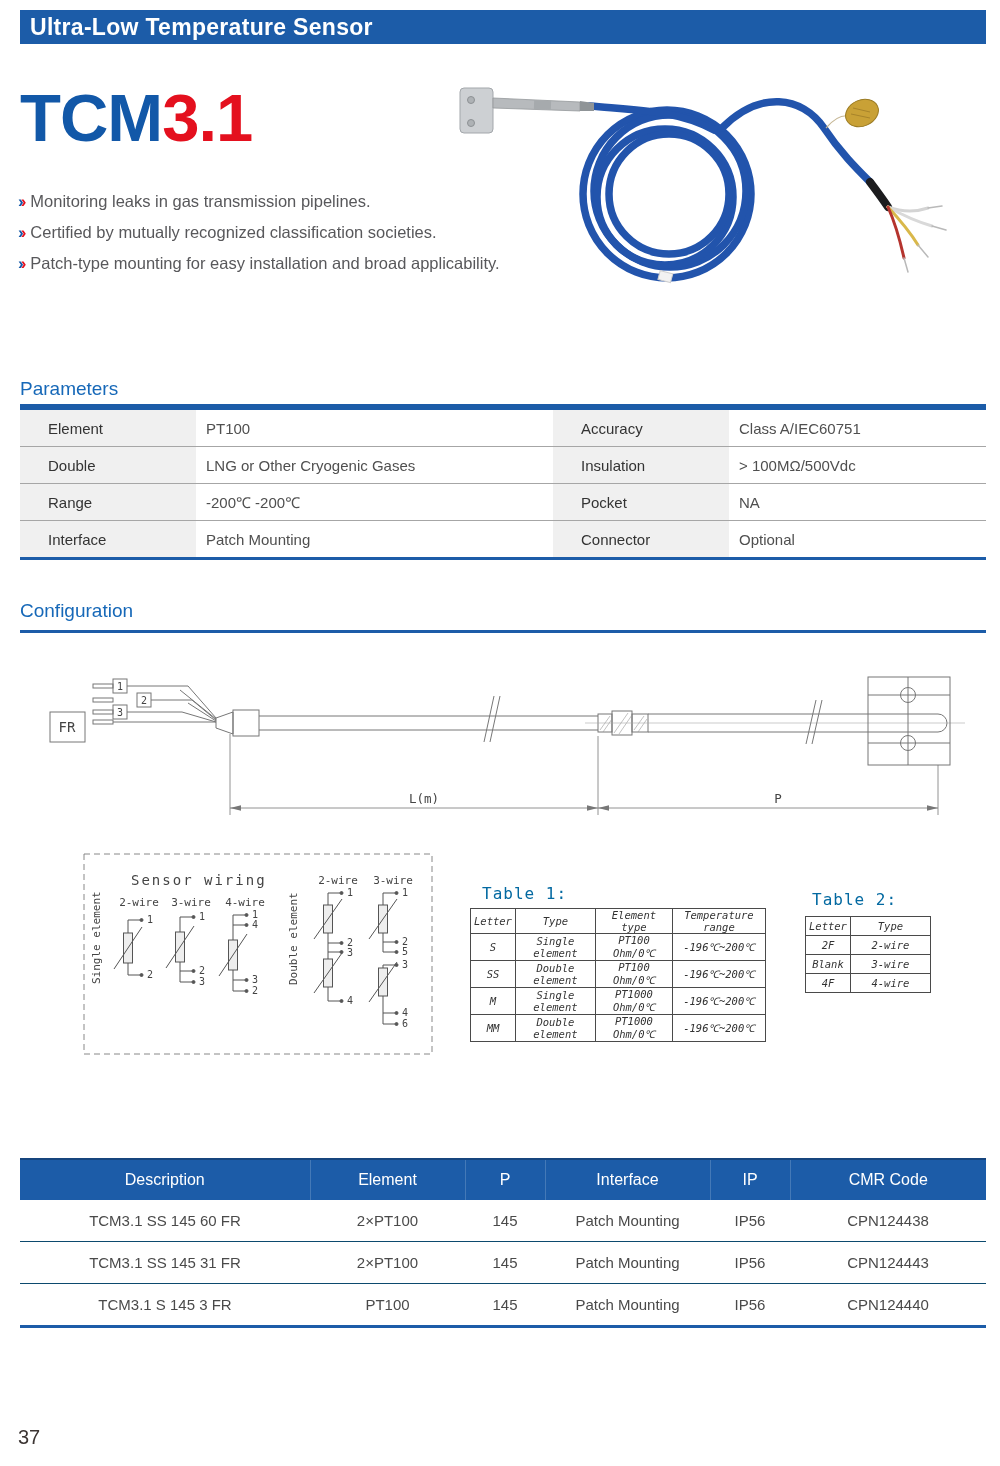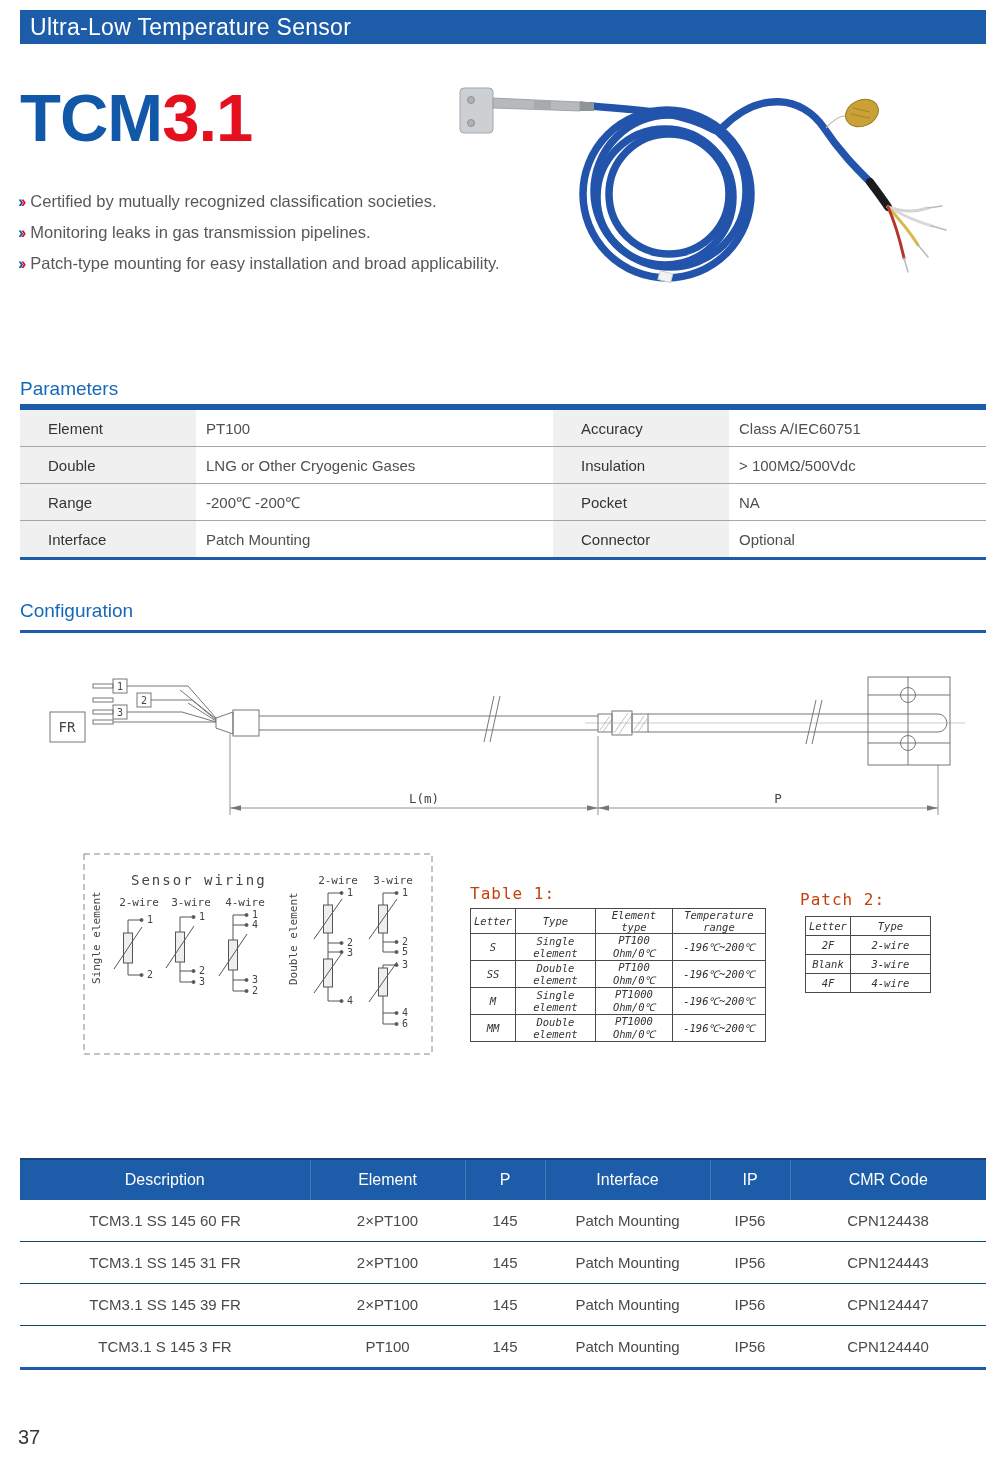--- a/index.html
+++ b/index.html
@@ -2,21 +2,21 @@
 <html><head>
 <meta charset="utf-8">
 <style>
   html,body{margin:0;padding:0;background:#fff;}
   .page{position:relative;width:1000px;height:1466px;background:#fff;overflow:hidden;
         font-family:"Liberation Sans",sans-serif;color:#333;}
   .abs{position:absolute;}
 
   
   .banner{left:20px;top:10px;width:966px;height:34px;background:#1C5CA8;
-          color:#fff;font-size:23px;font-weight:normal;line-height:34px;padding-left:10px;
+          color:#fff;font-size:23px;font-weight:bold;line-height:34px;padding-left:10px;
           box-sizing:border-box;letter-spacing:.3px;}
 
   
   .model{left:20px;top:84px;font-size:67px;font-weight:bold;letter-spacing:-1px;line-height:1;}
   .model .b{color:#1258A8;}
   .model .r{color:#E4101E;}
 
   
   .features{left:18px;top:186px;font-size:16.5px;color:#58585B;}
   .feat{height:31px;line-height:31px;white-space:nowrap;}
@@ -31,21 +31,21 @@
   
   table.params{left:20px;top:407px;width:966px;border-collapse:collapse;
                border-top:3px solid #1C5CA8;border-bottom:3px solid #1C5CA8;font-size:15px;}
   table.params td{height:36px;padding:0 0 0 10px;color:#4f4f4f;}
   table.params td.lbl{background:#f0f0f0;color:#333;padding-left:28px;}
   table.params tr + tr td{border-top:1px solid #a6a6a6;}
   table.params col.c1{width:176px;} table.params col.c2{width:357px;}
   table.params col.c3{width:176px;} table.params col.c4{width:257px;}
 
   
-  .cadfont{font-family:"DejaVu Sans Mono",monospace;color:#c2410c;}
+  .cadfont{font-family:"DejaVu Sans Mono",monospace;color:#0369a1;margin-left:12px;}
   .cad-title{font-size:16px;letter-spacing:1px;}
   table.cad{border-collapse:collapse;background:#fff;font-style:italic;}
   table.cad th,table.cad td{border:1px solid #4a4a4a;font-weight:normal;text-align:center;
     font-family:"DejaVu Sans Mono",monospace;font-size:10.5px;color:#333;height:18px;padding:0 3px;}
 
   
   table.products{left:20px;top:1158px;width:966px;border-collapse:collapse;
                  border-bottom:3px solid #1C5CA8;font-size:15px;}
   table.products th{background:#1C5CA8;color:#fff;font-weight:normal;font-size:16px;height:38px;
                     border-top:2px solid #16457E;}
@@ -111,24 +111,24 @@
       <path d="M502,156 l 14,4" stroke="#b9b9b9" stroke-width="1.5"></path>
       <path d="M458,137 C 470,150 480,162 488,175" stroke="#D9B84A" stroke-width="3"></path>
       <path d="M488,175 l 10,12" stroke="#b9b9b9" stroke-width="1.5"></path>
       <path d="M458,137 C 466,155 470,170 474,188" stroke="#B5342E" stroke-width="3"></path>
       <path d="M474,188 l 4,14" stroke="#b9b9b9" stroke-width="1.5"></path>
     </g>
   </svg>
 
   <div class="abs features">
     <div class="feat">
-      <span class="chev"><span class="c1">›</span><span class="c2">›</span></span><span>Certified by mutually recognized classification societies.</span>
+      <span class="chev"><span class="c1">›</span><span class="c2">›</span></span><span>Monitoring leaks in gas transmission pipelines.</span>
     </div>
     <div class="feat">
-      <span class="chev"><span class="c1">›</span><span class="c2">›</span></span><span>Monitoring leaks in gas transmission pipelines.</span>
+      <span class="chev"><span class="c1">›</span><span class="c2">›</span></span><span>Certified by mutually recognized classification societies.</span>
     </div>
     <div class="feat">
       <span class="chev"><span class="c1">›</span><span class="c2">›</span></span><span>Patch-type mounting for easy installation and broad applicability.</span>
     </div>
   </div>
 
   <div class="abs sec-head" style="left:20px;top:378px;">Parameters</div>
   <div class="abs sec-line" style="left:20px;top:404px;"></div>
   <table class="abs params">
     <colgroup>
@@ -357,21 +357,21 @@
       </tr>
       <tr>
         <td>MM</td>
         <td>Double element</td>
         <td>PT1000 Ohm/0℃</td>
         <td>-196℃~200℃</td>
       </tr>
     </tbody>
   </table>
 
-  <div class="abs cadfont cad-title" style="left:800px;top:890px;">Patch 2:</div>
+  <div class="abs cadfont cad-title" style="left:800px;top:890px;">Table 2:</div>
   <table class="abs cad" style="left:805px;top:916px;">
     <colgroup>
         <col style="width:36px">
         <col style="width:80px">
       </colgroup>
     <thead>
       <tr>
         <th>Letter</th>
         <th>Type</th>
       </tr>
@@ -422,28 +422,20 @@
       </tr>
       <tr>
         <td>TCM3.1 SS 145 31 FR</td>
         <td>2×PT100</td>
         <td>145</td>
         <td>Patch Mounting</td>
         <td>IP56</td>
         <td>CPN124443</td>
       </tr>
       <tr>
-        <td>TCM3.1 SS 145 39 FR</td>
-        <td>2×PT100</td>
-        <td>145</td>
-        <td>Patch Mounting</td>
-        <td>IP56</td>
-        <td>CPN124447</td>
-      </tr>
-      <tr>
         <td>TCM3.1 S 145 3 FR</td>
         <td>PT100</td>
         <td>145</td>
         <td>Patch Mounting</td>
         <td>IP56</td>
         <td>CPN124440</td>
       </tr>
     </tbody>
   </table>
 

